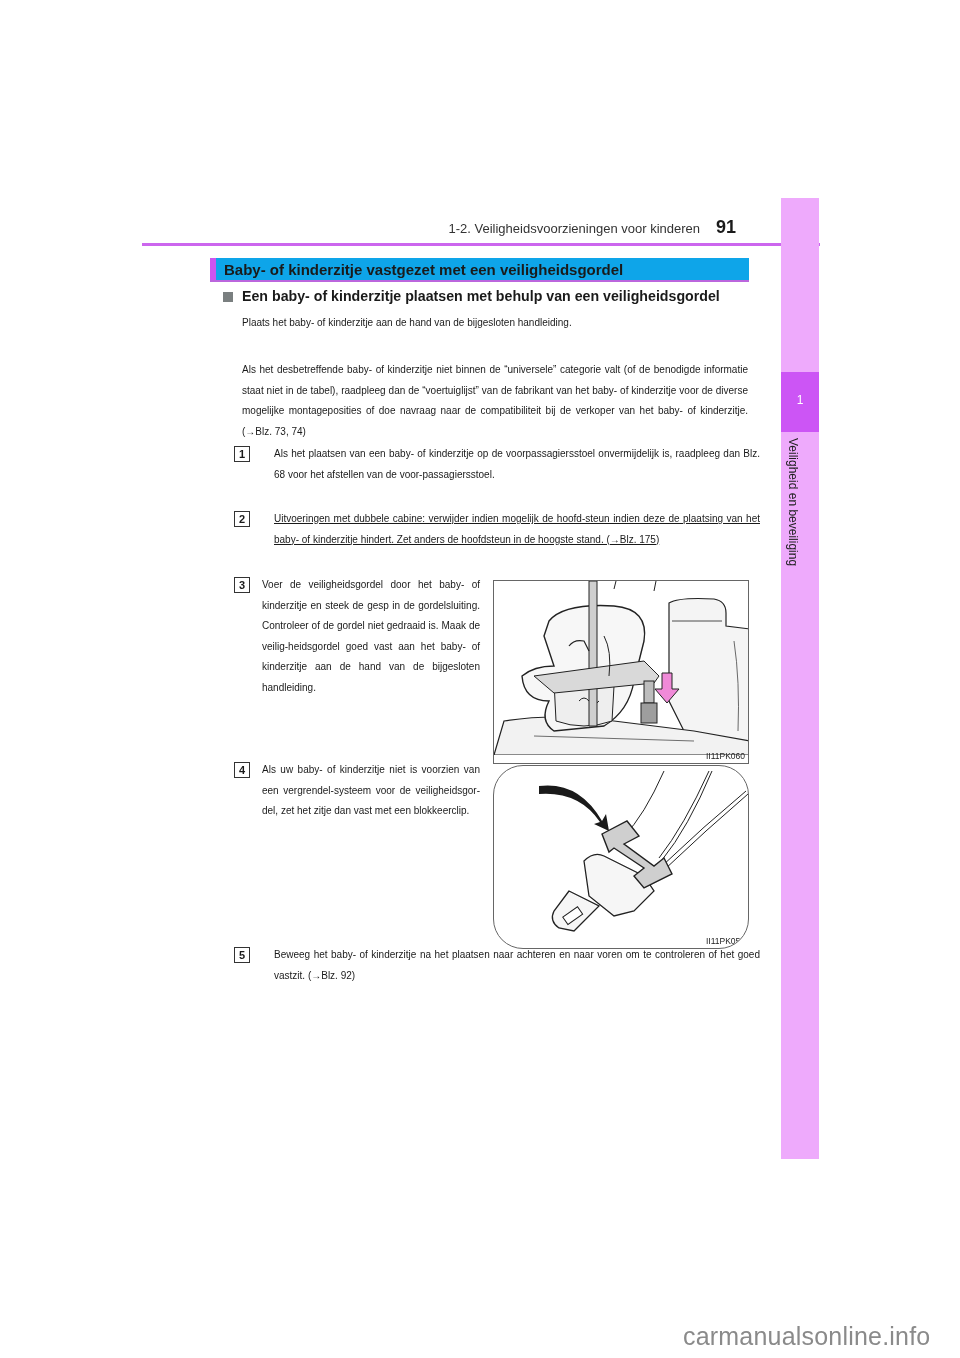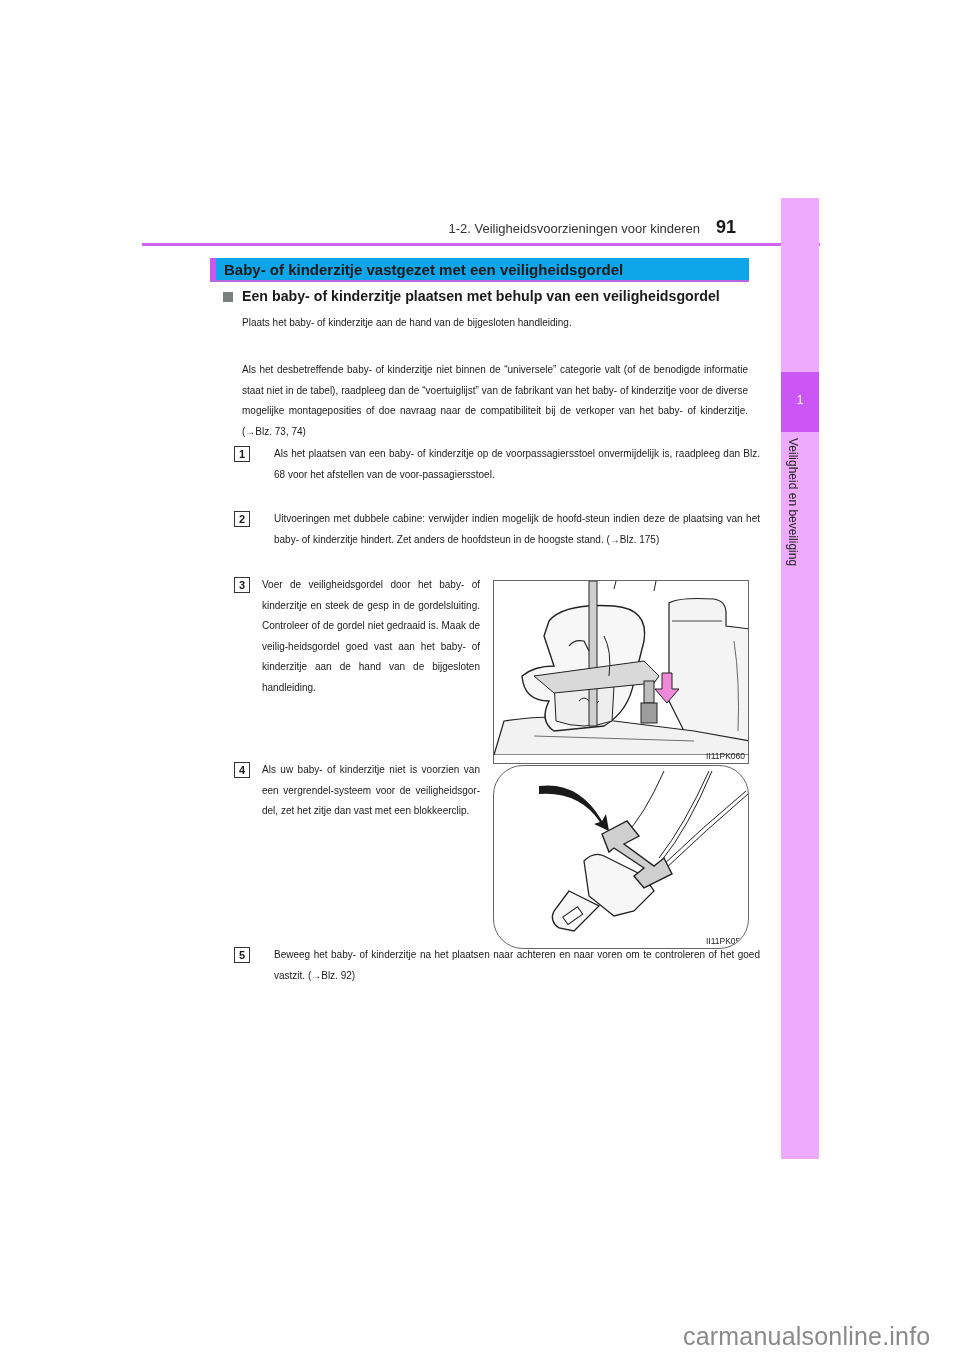--- a/index.html
+++ b/index.html
@@ -67,21 +67,21 @@
 <div class="abs bullet-square"></div>
 <div class="abs subheading">Een baby- of kinderzitje plaatsen met behulp van een veiligheidsgordel</div>
 
 <div class="abs para p1">Plaats het baby- of kinderzitje aan de hand van de bijgesloten handleiding.</div>
 <div class="abs para p2">Als het desbetreffende baby- of kinderzitje niet binnen de “universele” categorie valt (of de benodigde informatie staat niet in de tabel), raadpleeg dan de “voertuiglijst” van de fabrikant van het baby- of kinderzitje voor de diverse mogelijke montageposities of doe navraag naar de compatibiliteit bij de verkoper van het baby- of kinderzitje. (→Blz. 73, 74)</div>
 
 <div class="abs numbox" style="left:234px; top:446px;">1</div>
 <div class="abs para step-text" style="top:444px;">Als het plaatsen van een baby- of kinderzitje op de voorpassagiersstoel onvermijdelijk is, raadpleeg dan Blz. 68 voor het afstellen van de voor-passagiersstoel.</div>
 
 <div class="abs numbox" style="left:234px; top:511px;">2</div>
-<div class="abs para step-text" style="top:509px;">Uitvoeringen met dubbele cabine: verwijder indien mogelijk de hoofd-steun indien deze de plaatsing van het baby- of kinderzitje hindert. Zet anders de hoofdsteun in de hoogste stand. (→Blz. 175)</div>
+<div class="abs para step-text" style="top:509px;text-decoration:underline;">Uitvoeringen met dubbele cabine: verwijder indien mogelijk de hoofd-steun indien deze de plaatsing van het baby- of kinderzitje hindert. Zet anders de hoofdsteun in de hoogste stand. (→Blz. 175)</div>
 
 <div class="abs numbox" style="left:234px; top:577px;">3</div>
 <div class="abs para step-text-narrow" style="top:575px;">Voer de veiligheidsgordel door het baby- of kinderzitje en steek de gesp in de gordelsluiting. Controleer of de gordel niet gedraaid is. Maak de veilig-heidsgordel goed vast aan het baby- of kinderzitje aan de hand van de bijgesloten handleiding.</div>
 
 <div class="abs fig" style="top:580px;">
   <svg width="256" height="174" viewBox="0 0 256 174">
 
     <path d="M175 22 Q185 16 220 18 Q232 20 232 32 L232 45 L256 48 L256 174 L205 174 L190 150 L175 120 Z" fill="#f4f4f4" stroke="#222" stroke-width="1.2"></path>
     <path d="M178 40 L228 40" stroke="#222" stroke-width="0.8"></path>
     <path d="M240 60 Q246 100 244 150" stroke="#444" stroke-width="0.8" fill="none"></path>

